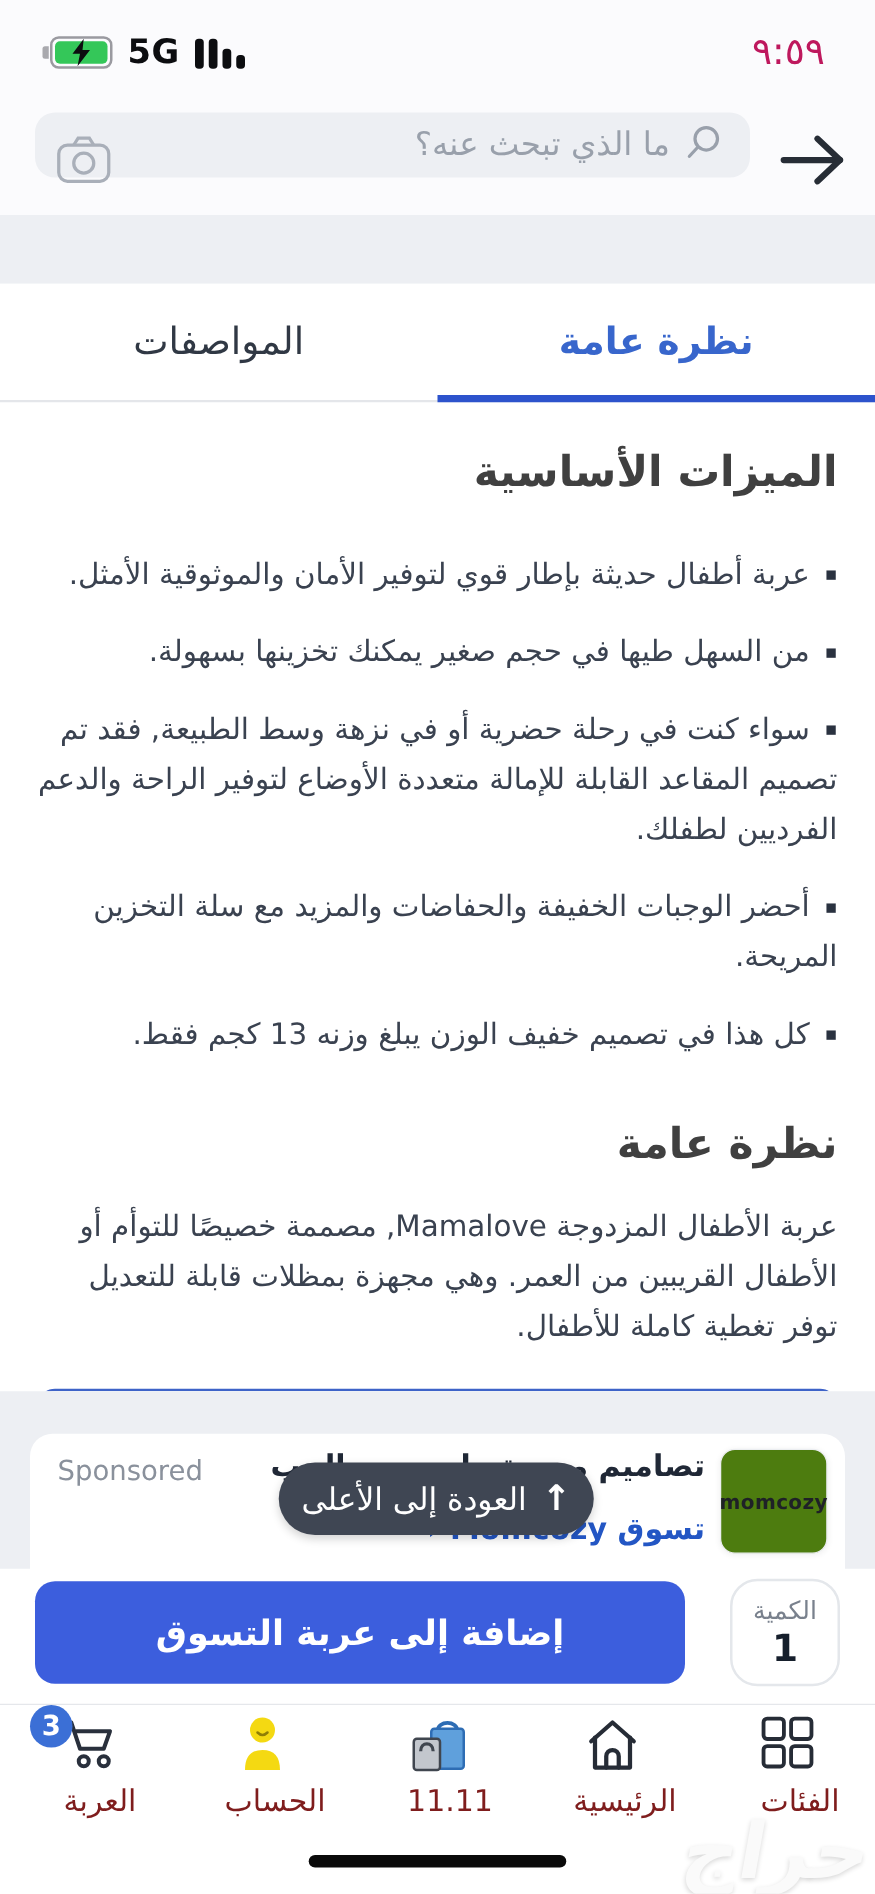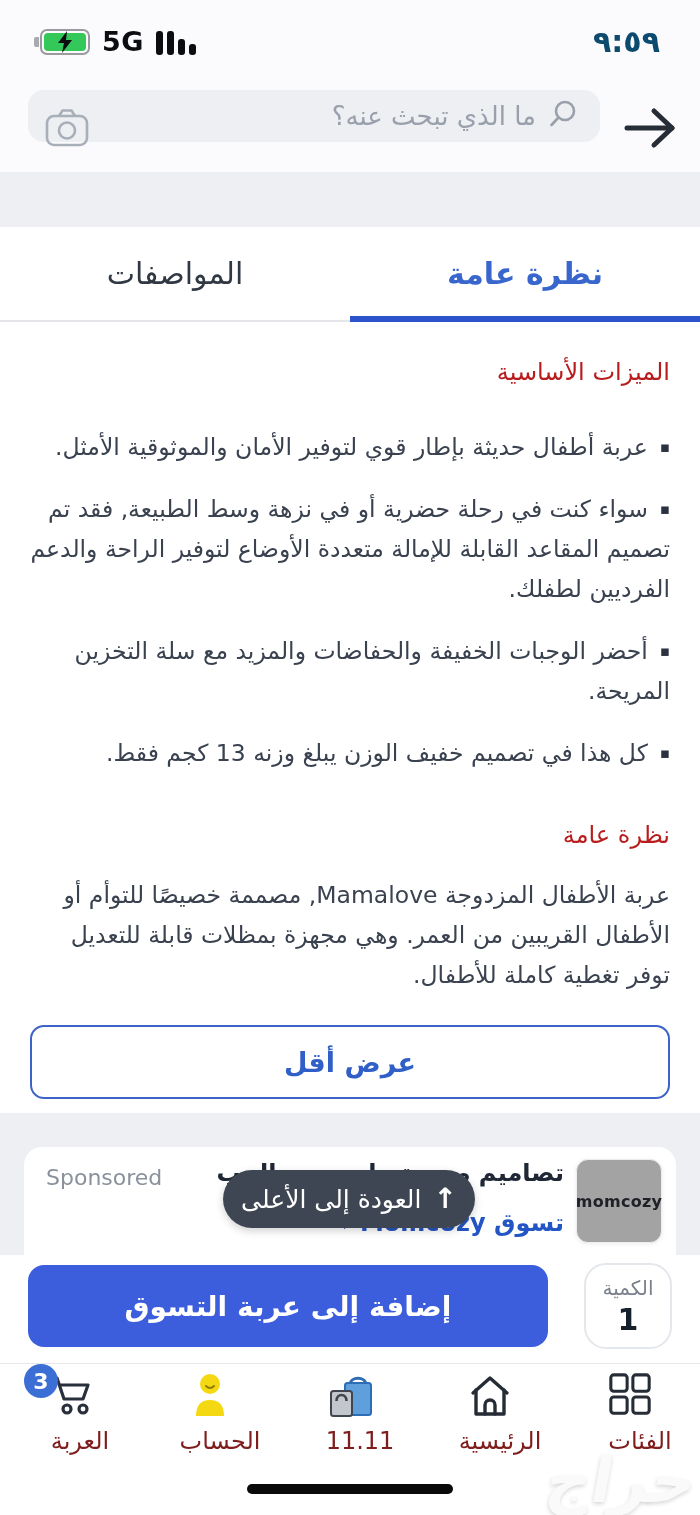--- a/index.html
+++ b/index.html
@@ -14,51 +14,51 @@
   .battery { position:relative; width:50px; height:26px; }
   .battery .cap { position:absolute; left:-6px; top:8px; width:5px; height:10px; background:#a9a9ae; border-radius:2px 0 0 2px; }
   .battery .shell { position:absolute; inset:0; border:2.5px solid #9a9aa0; border-radius:7px; }
   .battery .fill { position:absolute; left:4px; top:4px; right:4px; bottom:4px; background:#34c759; border-radius:4px; }
   .battery svg { position:absolute; left:14px; top:1px; }
   .net-label { font-size:27px; font-weight:bold; color:#0c0d10; letter-spacing:.5px; }
   .sig-bars { display:flex; align-items:flex-end; gap:4px; height:26px; }
   .sig-bars i { display:block; width:7px; background:#0c0d10; border-radius:3px; }
   .sig-bars i:nth-child(1){height:24px;} .sig-bars i:nth-child(2){height:24px;}
   .sig-bars i:nth-child(3){height:16px;} .sig-bars i:nth-child(4){height:11px;}
-  .status-time { position:absolute; top:24px; right:40px; font-size:30px; font-weight:bold; color:#0c4a6e; direction:rtl; }
+  .status-time { position:absolute; top:24px; right:40px; font-size:30px; font-weight:normal; color:#be185d; direction:rtl; }
   
   .search-field { position:absolute; top:90px; left:28px; width:572px; height:52px; background:#edeff3; border-radius:16px;text-align:right; }
   .cam-wrap { position:absolute; left:16px; top:14px; }
   .ph-wrap { position:absolute; right:20px; top:0; height:100%; display:flex; direction:rtl; align-items:center; gap:12px; }
   .ph-text { font-size:26px; color:#99a0ab; }
   .back-arrow { position:absolute; top:104px; right:20px; }
   
   .band1 { position:absolute; top:172px; left:0; right:0; height:55px; background:#edeff3; }
   .tabs { position:absolute; top:227px; left:0; right:0; height:95px; background:#fff; border-bottom:2px solid #e4e6ea; display:flex; direction:rtl; }
   .tab { width:50%; display:flex; align-items:center; justify-content:center; font-size:30px; position:relative; cursor:pointer; }
   .tab.active { color:#3866cc; font-weight:600; }
   .tab.inactive { color:#303844; }
   .tab .underline { position:absolute; bottom:-2px; left:0; right:0; height:6px; background:#2d53cc; }
   
   .content { position:absolute; top:322px; left:0; right:0; height:791px; background:#fff; padding:36px 30px 0; direction:rtl; text-align:right; overflow:hidden; }
-  .content h2 { font-size:24px; font-weight:normal; color:#b91c1c; margin-bottom:26px; }
+  .content h2 { font-size:34px; font-weight:bold; color:#404040; margin-bottom:26px; }
   .features-list { list-style:none;margin-top:41px; }
   .features-list li { font-size:23.5px; color:#3a4250; line-height:40px; margin-bottom:22px; }
   .features-list li::before { content:"▪"; font-size:15px; vertical-align:3px; margin-left:12px; color:#2a3240; }
   .overview-h { margin-top:48px; }
   .overview-body { font-size:23.5px; color:#3a4250; line-height:40px; }
   .show-less { margin-top:30px; height:74px; border:2.5px solid #3e63c8; border-radius:14px; background:#fff;
     display:flex; align-items:center; justify-content:center; color:#2f5fc7; font-size:27px; font-weight:bold; cursor:pointer; }
   
   .band2 { position:absolute; top:1113px; left:0; right:0; height:150px; background:#edeff3; }
   .sp-card { position:absolute; top:1147px; left:24px; right:24px; height:116px; background:#fff; border-radius:18px 18px 0 0; }
   .sp-label { position:absolute; left:22px; top:18px; font-size:22px; color:#8a919c; direction:ltr; }
   .sp-title { position:absolute; right:112px; top:12px; font-size:24px; font-weight:bold; color:#202836; direction:rtl; white-space:nowrap; }
   .sp-link { position:absolute; right:112px; top:62px; font-size:24px; font-weight:bold; color:#2356c4; direction:rtl; cursor:pointer; }
-  .brand-box { position:absolute; right:14px; top:12px; width:86px; height:84px; background:#a3a3a3; border:1px solid #eceef1; border-radius:12px;
+  .brand-box { position:absolute; right:14px; top:12px; width:86px; height:84px; background:#4d7c0f; border:1px solid #eceef1; border-radius:12px;
     box-shadow:0 1px 5px rgba(0,0,0,.07); display:flex; align-items:center; justify-content:center;
     font-size:16px; font-weight:600; color:#1f2127; letter-spacing:.3px; direction:ltr; }
   
   .back-top { position:absolute; top:1170px; left:223px; width:252px; height:58px; background:#3f4653; border-radius:29px;
     display:flex; direction:rtl; align-items:center; justify-content:center; gap:12px; color:#fff; cursor:pointer;
     box-shadow:0 3px 8px rgba(0,0,0,.18); }
   .back-top .up { font-size:28px; font-weight:bold; line-height:1; }
   .back-top .lbl { font-size:25px; }
   
   .purchase { position:absolute; top:1255px; left:0; right:0; height:108px; background:#fff; }
@@ -136,20 +136,21 @@
   </div>
   <div class="tab inactive">
     <span>المواصفات</span>
   </div>
 </div>
 
 <div class="content">
   <h2>الميزات الأساسية</h2>
   <ul class="features-list">
     <li>عربة أطفال حديثة بإطار قوي لتوفير الأمان والموثوقية الأمثل.</li>
+    <li>من السهل طيها في حجم صغير يمكنك تخزينها بسهولة.</li>
     <li>سواء كنت في رحلة حضرية أو في نزهة وسط الطبيعة, فقد تم تصميم المقاعد القابلة للإمالة متعددة الأوضاع لتوفير الراحة والدعم الفرديين لطفلك.</li>
     <li>أحضر الوجبات الخفيفة والحفاضات والمزيد مع سلة التخزين المريحة.</li>
     <li>كل هذا في تصميم خفيف الوزن يبلغ وزنه 13 كجم فقط.</li>
   </ul>
   <h2 class="overview-h">نظرة عامة</h2>
   <p class="overview-body">عربة الأطفال المزدوجة Mamalove, مصممة خصيصًا للتوأم أو الأطفال القريبين من العمر. وهي مجهزة بمظلات قابلة للتعديل توفر تغطية كاملة للأطفال.</p>
   <div class="show-less">عرض أقل</div>
 </div>
 
 <div class="band2"></div>

